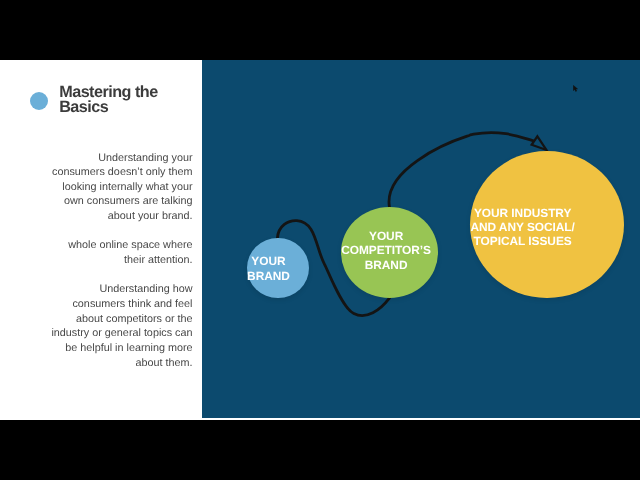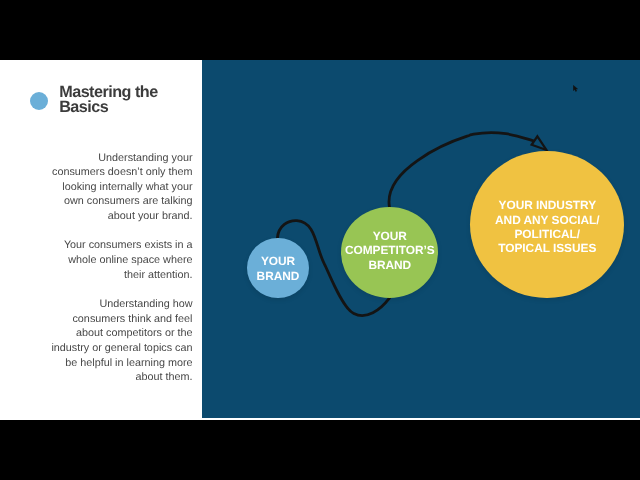--- a/index.html
+++ b/index.html
@@ -11,21 +11,21 @@
   #stage{position:absolute;left:0;top:60px;width:640px;height:360px;background:#f7f7f7;}
   #bottom-edge{position:absolute;left:0;top:358px;width:640px;height:2px;background:#ffffff;z-index:5;}
   #leftpanel{position:absolute;left:0;top:0;width:202px;height:360px;background:#ffffff;}
   #title-dot{position:absolute;left:29.5px;top:32px;width:18px;height:18px;border-radius:50%;background:#6bafd8;}
   #title-text{position:absolute;left:59.2px;top:25px;width:140px;font-size:16.2px;line-height:15.2px;font-weight:bold;color:#3c3c3c;letter-spacing:-0.52px;}
   #body-text{position:absolute;left:32.5px;top:90.5px;width:160px;font-size:10.8px;line-height:14.65px;color:#474747;}
   #body-text p{margin:0 0 14.7px 0;}
   #body-text span{display:block;text-align:right;}
   .lbl span{display:block;}
   #diagram{position:absolute;left:202px;top:0;width:438px;height:360px;}
-  .circ{position:absolute;border-radius:50%;display:flex;align-items:center;justify-content:center;
+  .circ{position:absolute;border-radius:50%;display:flex;align-items:center;
         color:#fff;font-weight:bold;text-align:center;box-shadow:0 2px 5px rgba(0,0,0,0.10);}
   #c-blue{left:45.1px;top:178px;width:61.8px;height:60.1px;background:#6bafd8;font-size:11.9px;line-height:14.8px;}
   #c-green{left:139.2px;top:146.7px;width:97.2px;height:91.1px;background:#98c554;font-size:11.9px;line-height:14.4px;}
   #c-yellow{left:268.4px;top:90.5px;width:153.8px;height:147.5px;background:#f0c241;font-size:11.9px;line-height:14.35px;}
   .circ .lbl{letter-spacing:-0.04px;position:relative;}
   #c-blue .lbl{top:0.9px;}
   #c-green .lbl{top:-1.6px;}
   #c-yellow .lbl{top:2.8px;}
   #curves{position:absolute;left:0;top:0;width:438px;height:360px;}
   #cursor{position:absolute;left:572.5px;top:84.8px;}
@@ -42,21 +42,20 @@
     </div>
     <div id="body-text" style="color: rgb(71, 71, 71);">
       <p>
         <span>Understanding your</span>
         <span>consumers doesn’t only them</span>
         <span>looking internally what your</span>
         <span>own consumers are talking</span>
         <span>about your brand.</span>
       </p>
       <p>
-        <span>Your consumers exists in a</span>
         <span>whole online space where</span>
         <span>their attention.</span>
       </p>
       <p>
         <span>Understanding how</span>
         <span>consumers think and feel</span>
         <span>about competitors or the</span>
         <span>industry or general topics can</span>
         <span>be helpful in learning more</span>
         <span>about them.</span>
@@ -80,21 +79,20 @@
       <span class="lbl">
         <span>YOUR</span>
         <span>COMPETITOR’S</span>
         <span>BRAND</span>
       </span>
     </div>
     <div class="circ" id="c-yellow" style="background-color: rgb(240, 194, 65);">
       <span class="lbl">
         <span>YOUR INDUSTRY</span>
         <span>AND ANY SOCIAL/</span>
-        <span>POLITICAL/</span>
         <span>TOPICAL ISSUES</span>
       </span>
     </div>
   </div>
 </div>
 
 <svg id="cursor" width="6" height="8" viewBox="0 0 12 16">
   <path d="M0.6 0.6 L0.6 11.4 L3.4 8.8 L5.3 13.0 L7.6 12.0 L5.7 8.0 L9.4 8.0 Z" fill="#111" stroke="#111" stroke-width="0.7" stroke-linejoin="round"></path>
 </svg>
 

